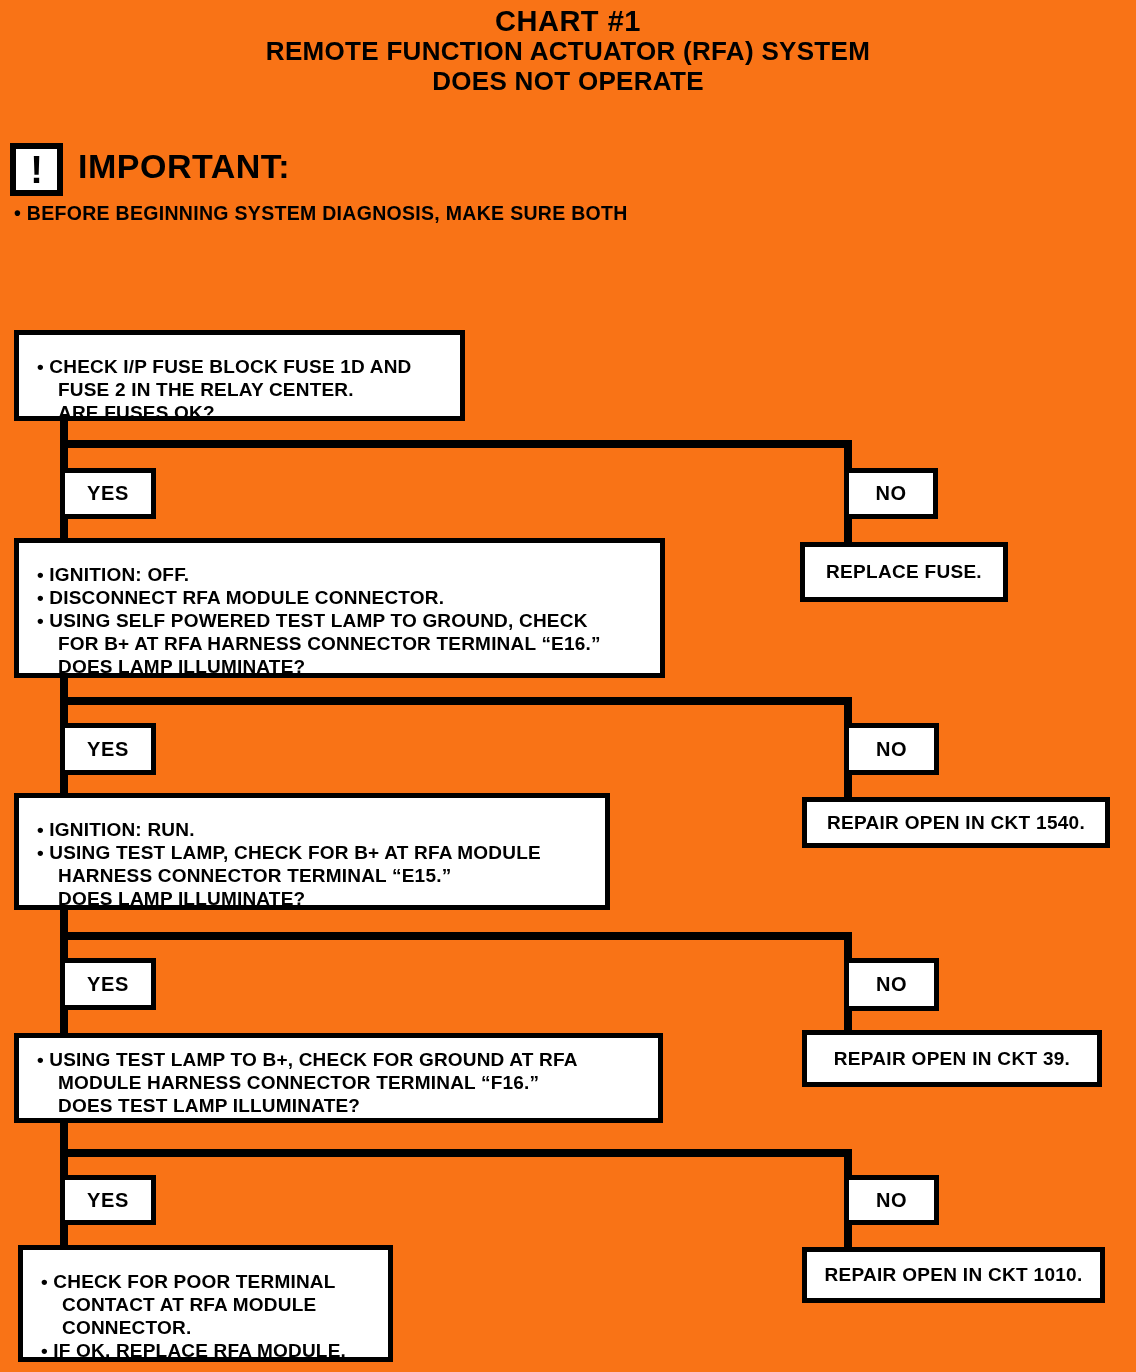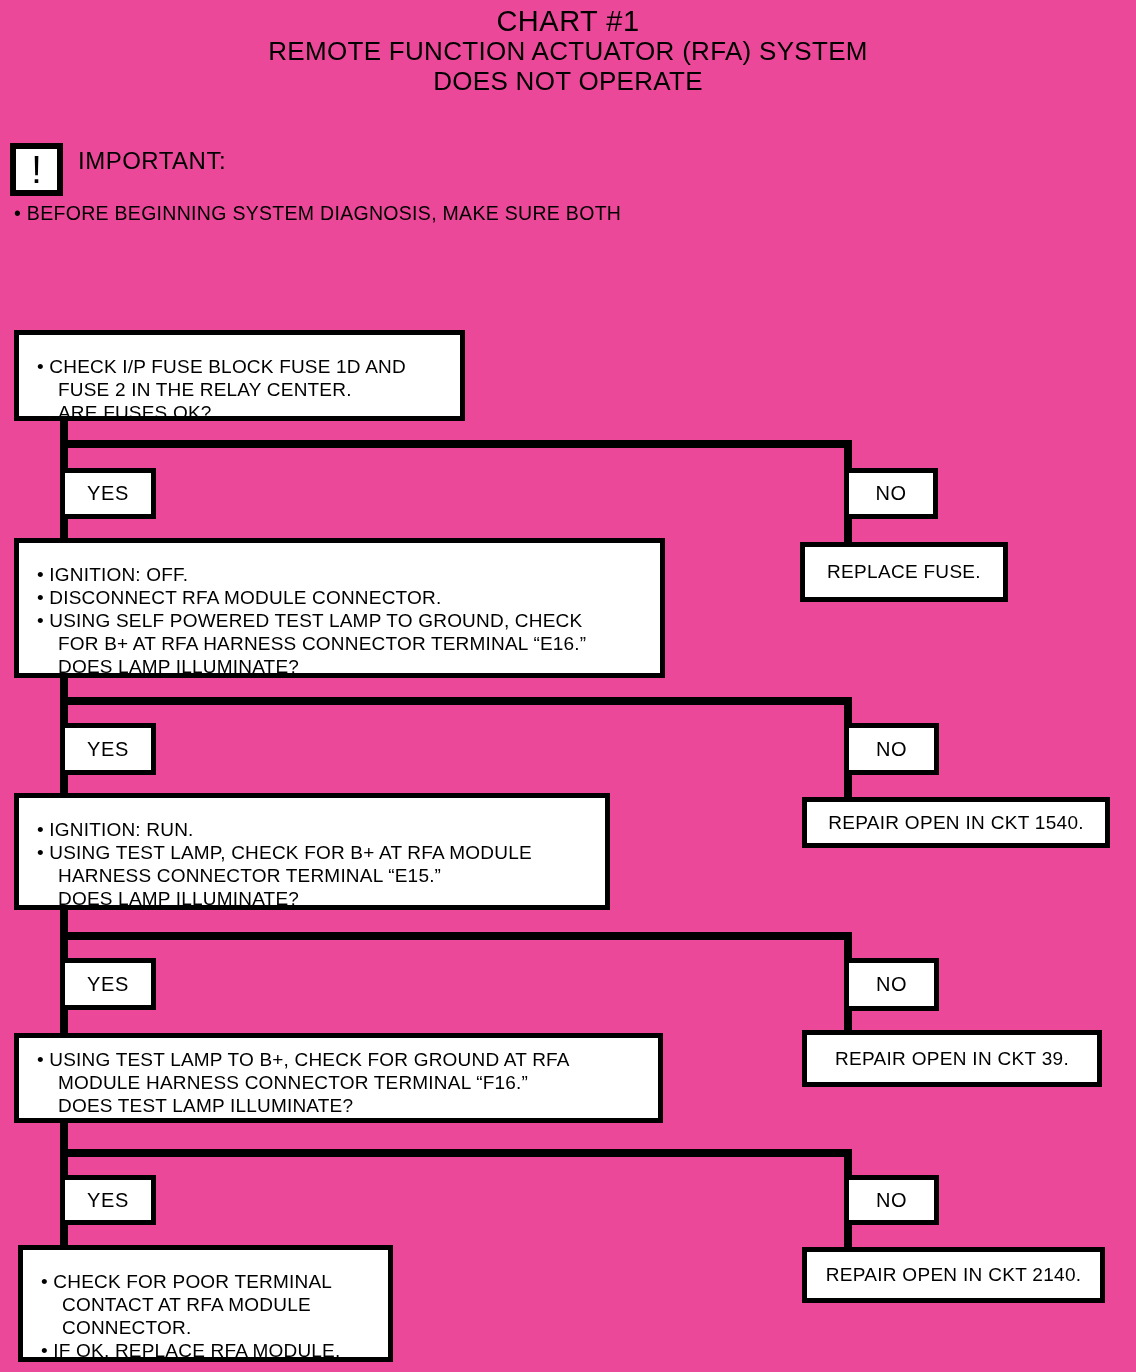--- a/index.html
+++ b/index.html
@@ -1,38 +1,38 @@
 <!DOCTYPE html>
 <html><head>
 <meta charset="utf-8">
 <style>
   html,body{margin:0;padding:0;background:#ffffff;}
   .page{
     position:relative;
     width:1136px;
     height:1372px;
-    background:#ec4899;
+    background:#f97316;
     color:#000;
     font-family:"Liberation Sans", sans-serif;
-    font-weight:normal;
+    font-weight:bold;
     overflow:hidden;
   }
   .abs{position:absolute;box-sizing:border-box;}
   
   .title-block{left:0;top:6px;width:1136px;text-align:center;line-height:30px;}
   .title-l1{font-size:29px;letter-spacing:0.5px;}
   .title-l2{font-size:26px;letter-spacing:0.3px;}
   .title-l3{font-size:26px;letter-spacing:0.3px;}
   .imp-icon{
     left:10px;top:143px;width:53px;height:53px;
     border:6px solid #000;background:#fff;
     display:flex;align-items:center;justify-content:center;
     font-size:38px;line-height:38px;
   }
-  .imp-label{left:78px;top:147px;font-size:24px;letter-spacing:0.5px;}
+  .imp-label{left:78px;top:147px;font-size:34px;letter-spacing:0.5px;}
   .imp-notes{left:14px;top:200px;font-size:19.5px;line-height:26px;letter-spacing:0.3px;}
   .imp-notes .cont{padding-left:19px;}
   
   .qbox{
     border:5px solid #000;background:#fff;
     font-size:19px;line-height:23px;letter-spacing:0.2px;
     padding:20px 6px 6px 18px;
   }
   .ln{white-space:nowrap;}
   .ln.ind{padding-left:21px;}
@@ -132,21 +132,21 @@
   <div class="vline" style="left:60px;top:1121px;height:56px"></div>
   <div class="hline" style="left:60px;top:1149px;width:792px"></div>
   <div class="vline" style="left:844px;top:1149px;height:28px"></div>
 
   <div class="abs tag" style="left:16px;top:1175px;width:96px;height:50px">YES</div>
   <div class="abs tag" style="left:800px;top:1175px;width:95px;height:50px">NO</div>
 
   <div class="vline" style="left:60px;top:1223px;height:24px"></div>
   <div class="vline" style="left:844px;top:1223px;height:26px"></div>
 
-  <div class="abs result" style="left:802px;top:1247px;width:303px;height:56px">REPAIR OPEN IN CKT 2140.</div>
+  <div class="abs result" style="left:802px;top:1247px;width:303px;height:56px">REPAIR OPEN IN CKT 1010.</div>
 
   <div class="abs qbox" style="left:18px;top:1245px;width:375px;height:117px">
     <div class="ln">• CHECK FOR POOR TERMINAL</div>
     <div class="ln ind">CONTACT AT RFA MODULE</div>
     <div class="ln ind">CONNECTOR.</div>
     <div class="ln">• IF OK, REPLACE RFA MODULE.</div>
   </div>
 
 </div>
 

